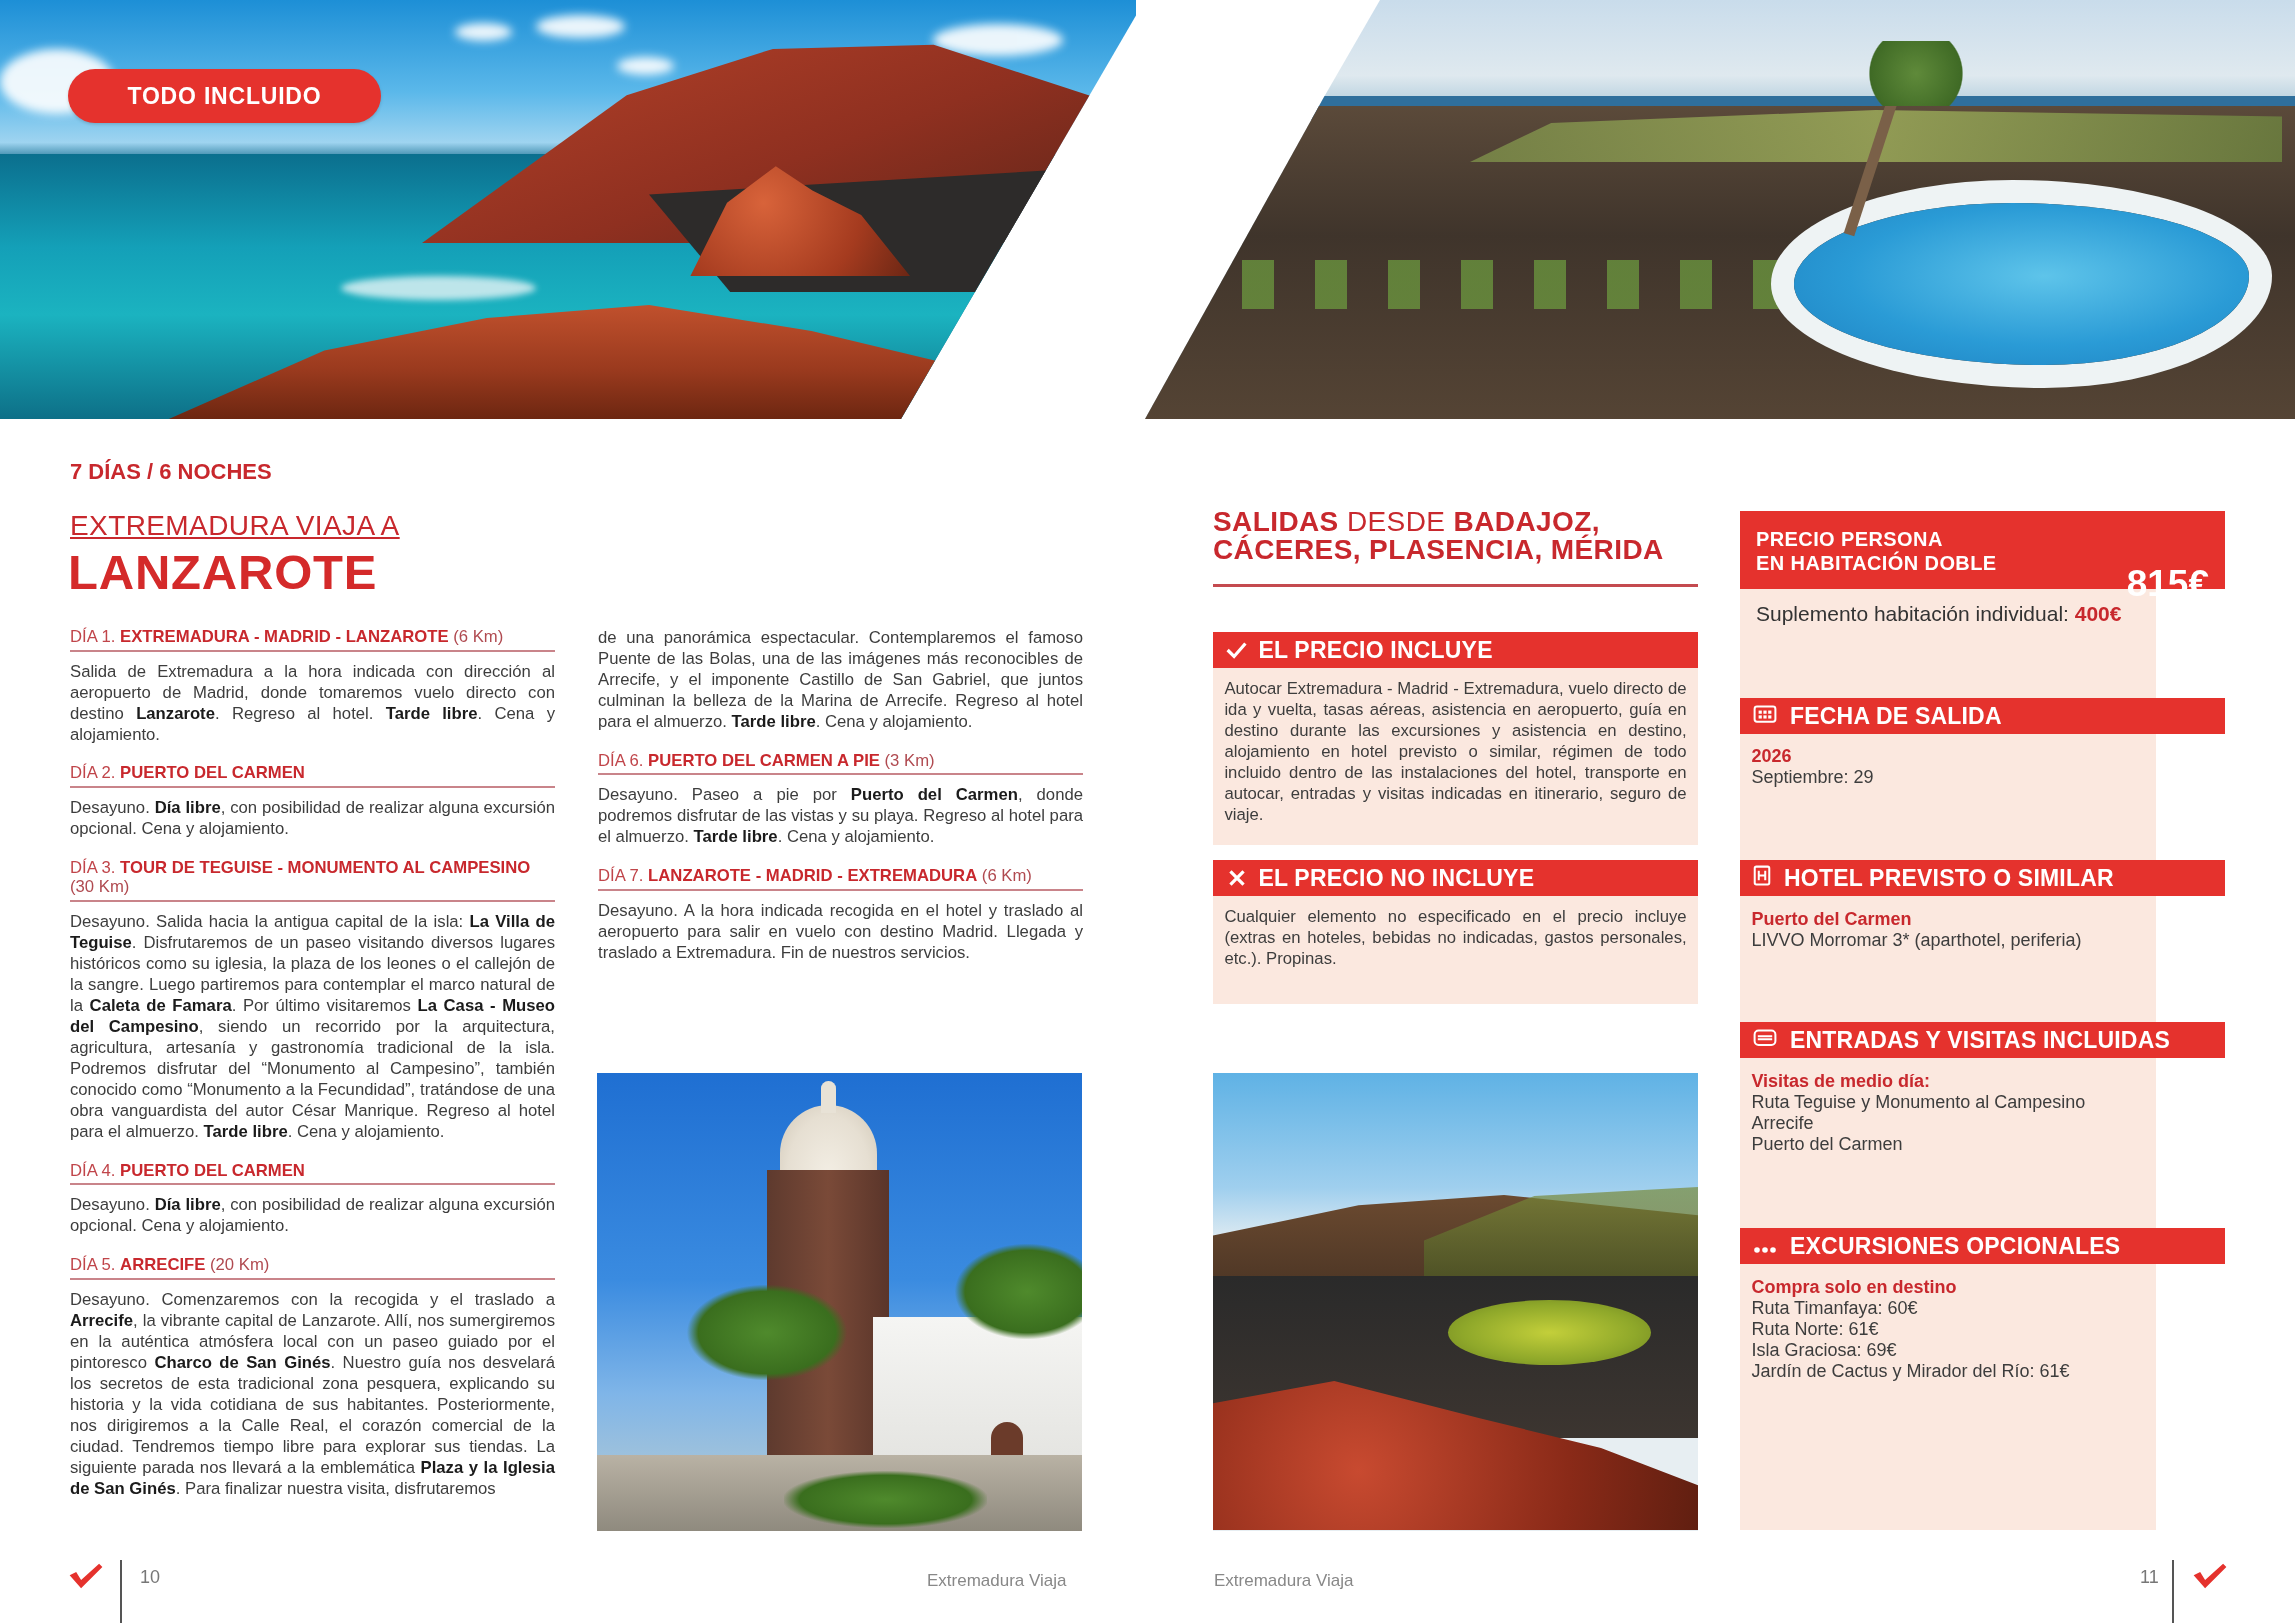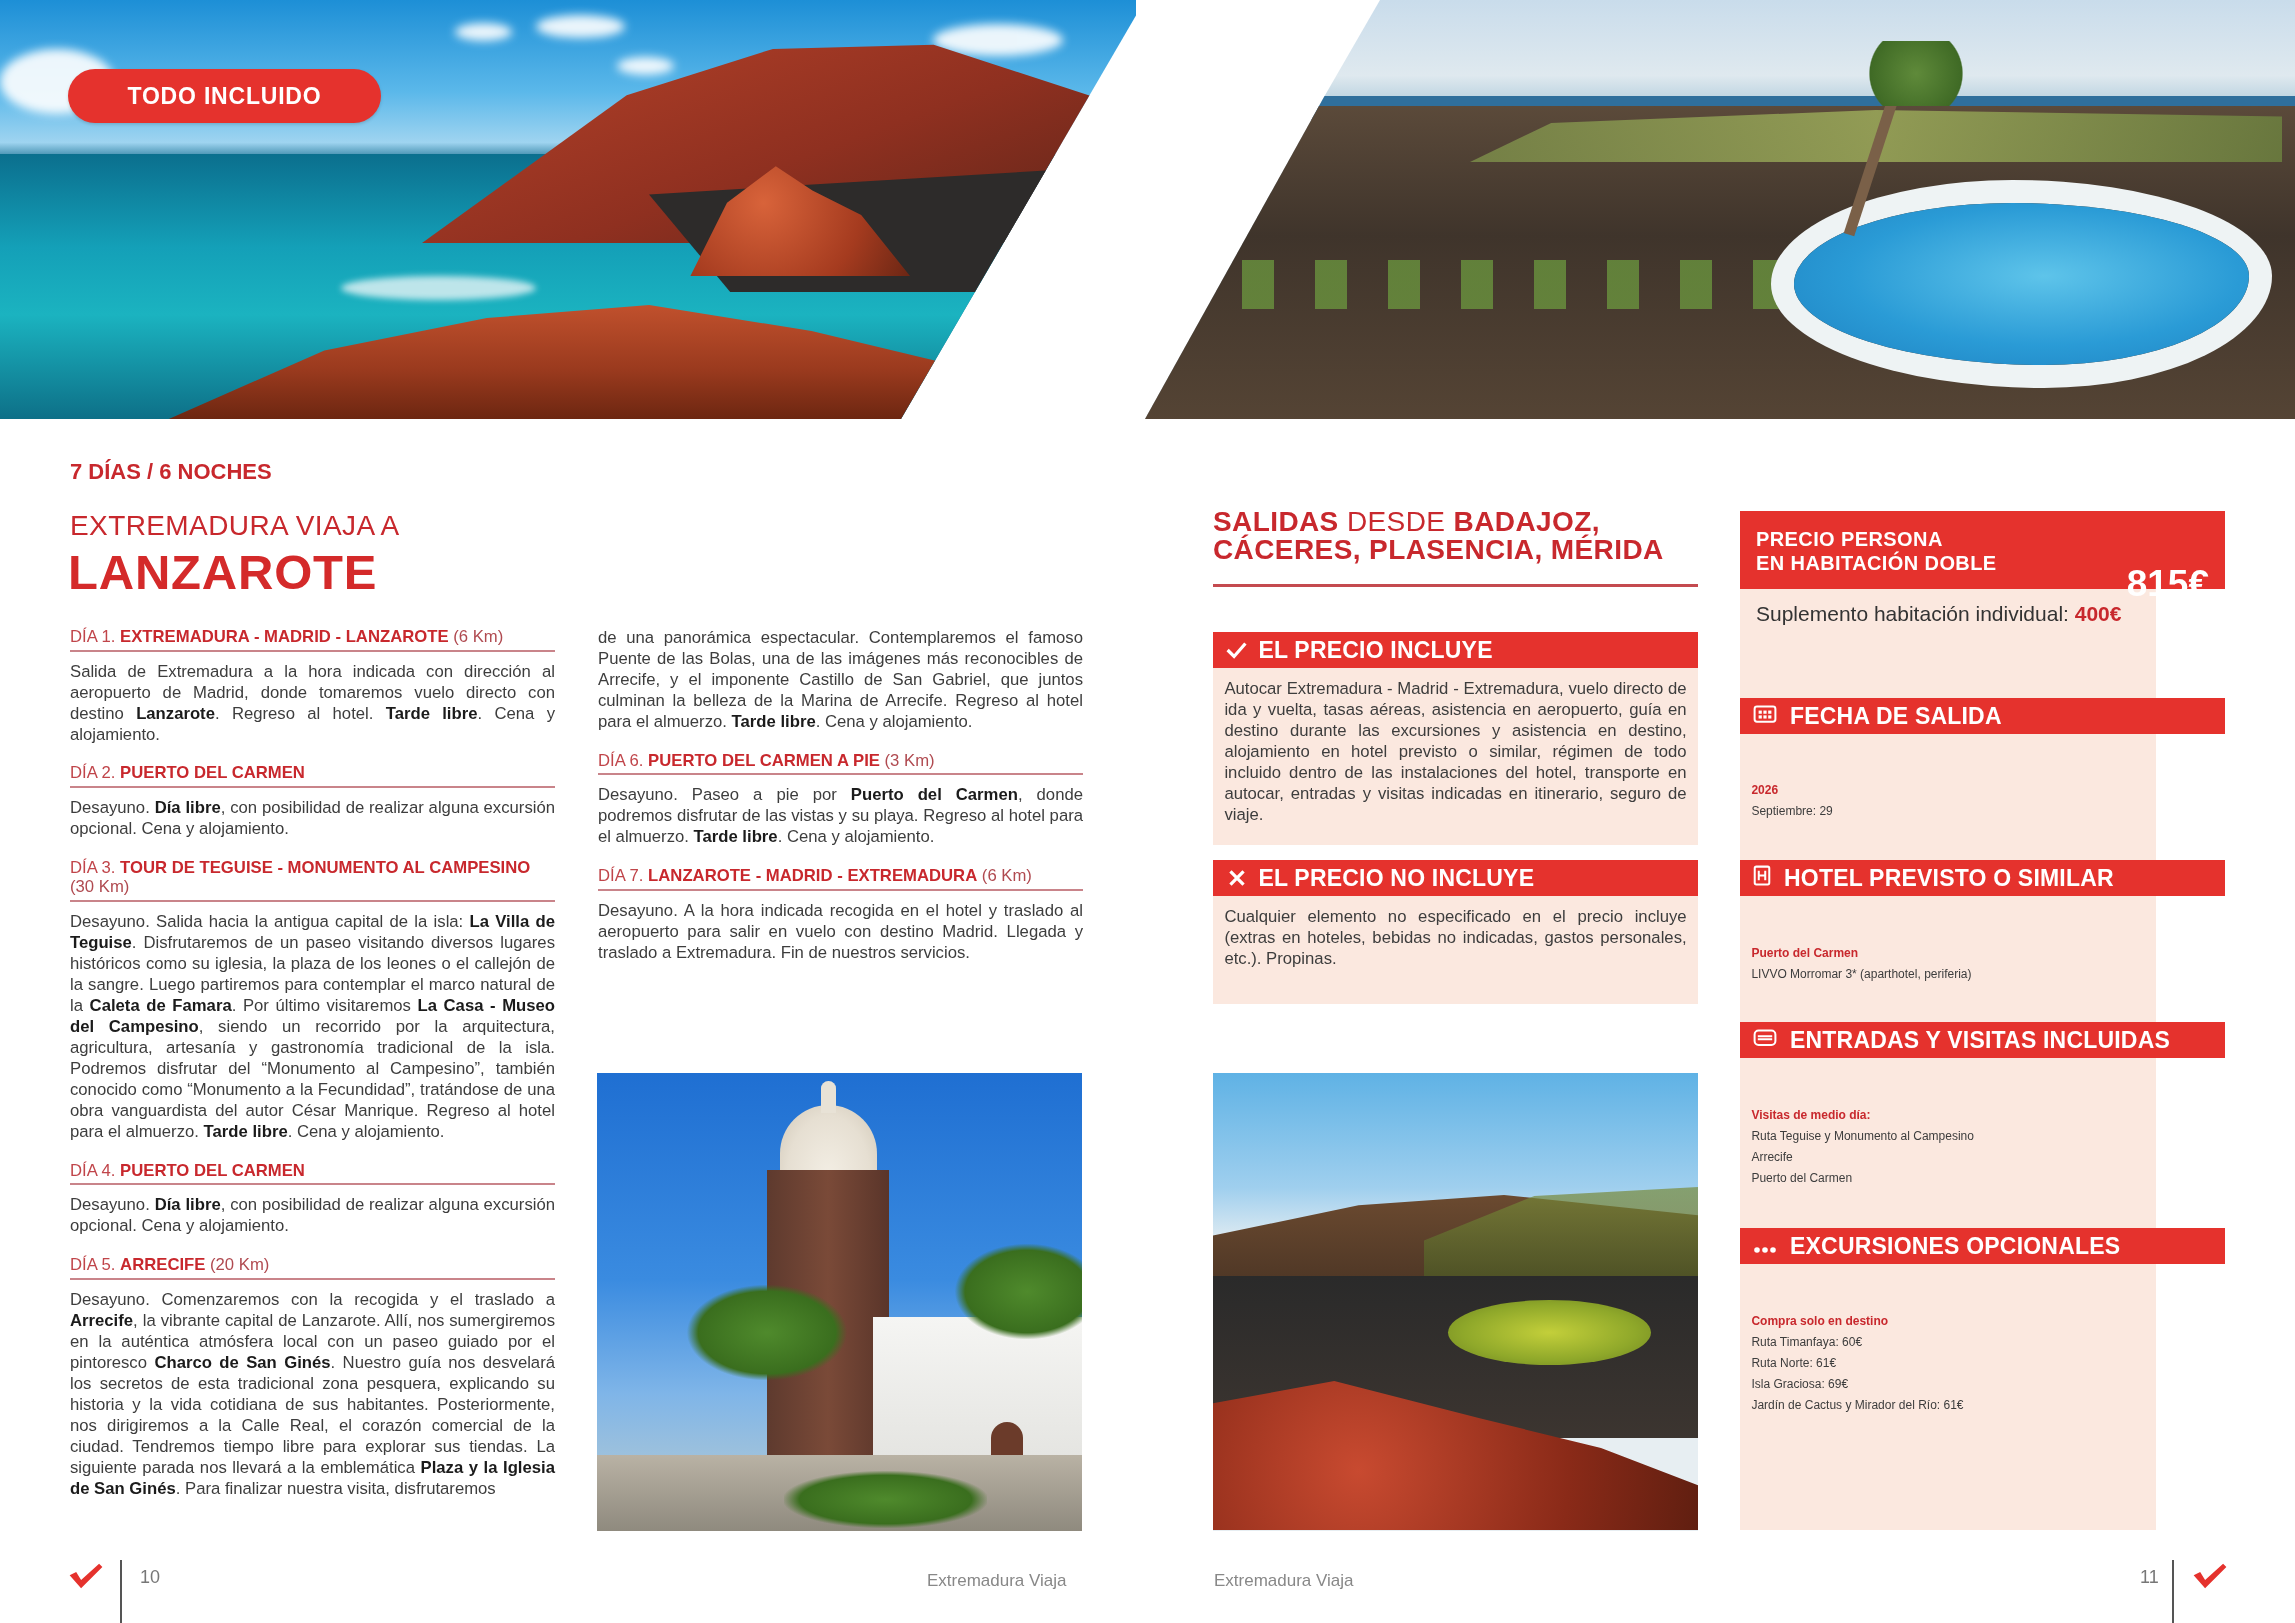--- a/index.html
+++ b/index.html
@@ -32,21 +32,21 @@
   .badge-todo {
     position:absolute; left:68px; top:69px; width:313px; height:54px;
     background:#e5322d; border-radius:27px; color:#fff;
     font-weight:700; font-size:23px; letter-spacing:0.8px;
     display:flex; align-items:center; justify-content:center;
     box-shadow: 0 1.6px 3.2px rgba(0,0,0,.15);
   }
 
   
   .duration { position:absolute; left:70px; top:459px; color:#c8282d; font-weight:700; font-size:22px; }
-  .subtitle { position:absolute; left:70px; top:510px; color:#c8282d; font-size:28px; letter-spacing:0.4px; font-weight:400; }
+  .subtitle { position:absolute; left:70px; top:510px; color:#c8282d; font-size:28px; letter-spacing:0.4px; font-weight:400;text-decoration:underline; }
   .title { position:absolute; left:68px; top:544px; color:#d42a2a; font-size:49px; font-weight:700; letter-spacing:0.8px; }
 
   .col { position:absolute; width:485px; font-size:16.7px; line-height:21px; color:#3d3d3d; }
   .col-1 { left:70px; top:627px; }
   .col-2 { left:598px; top:627px; }
 
   .day-head { color:#c8282d; font-size:16.7px; line-height:19.5px; padding-bottom:3.2px; border-bottom:2px solid #c9848a; margin-bottom:9px; }
   .day-head .dnum { font-weight:400; color:#c0454a; }
   .day-head .dname { font-weight:700; color:#c8282d; }
   .day-head .dkm { font-weight:400; color:#b04a50; }
@@ -90,21 +90,21 @@
   .p-noincl { left:1213px; top:860px; width:485px; height:144px; }
 
   .r-col { position:absolute; left:1740px; top:511px; width:416px; height:1019px; background:#fbe8df; }
   .price-head { position:absolute; left:0; top:0; width:485px; height:78px; background:#e5322d; color:#fff; }
   .price-head .lbl { position:absolute; left:16px; top:16px; font-size:20px; line-height:24px; font-weight:700; letter-spacing:0.4px; }
   .price-head .amount { position:absolute; right:16px; top:16px; font-size:37px; font-weight:700;margin-top:36px; }
   .supl { position:absolute; left:16px; top:91px; font-size:21px; color:#333; }
   .supl .v { color:#c8282d; font-weight:700; }
 
   .r-head { position:absolute; left:0; width:485px; height:36px; background:#e5322d; color:#fff; font-weight:700; font-size:23px; letter-spacing:0.2px; display:flex; align-items:center; padding-left:13px; gap:13px; }
-  .r-body { position:absolute; left:11.4px; width:463px; font-size:12px; line-height:21px; color:#3d3d3d;margin-top:34px; }
+  .r-body { position:absolute; left:11.4px; width:463px; font-size:18px; line-height:21px; color:#3d3d3d; }
   .r-body .hl { color:#c8282d; font-weight:700; }
 
   
   .foot-logo { position:absolute; top:1562px; width:36px; height:28px; }
   .foot-rule { position:absolute; top:1560px; width:1.6px; height:63px; background:#555; }
   .foot-page { position:absolute; top:1567px; font-size:18px; color:#777;text-align:right; }
   .foot-brand { position:absolute; top:1571px; font-size:17px; color:#888; }
 </style>
 </head>
 <body>

